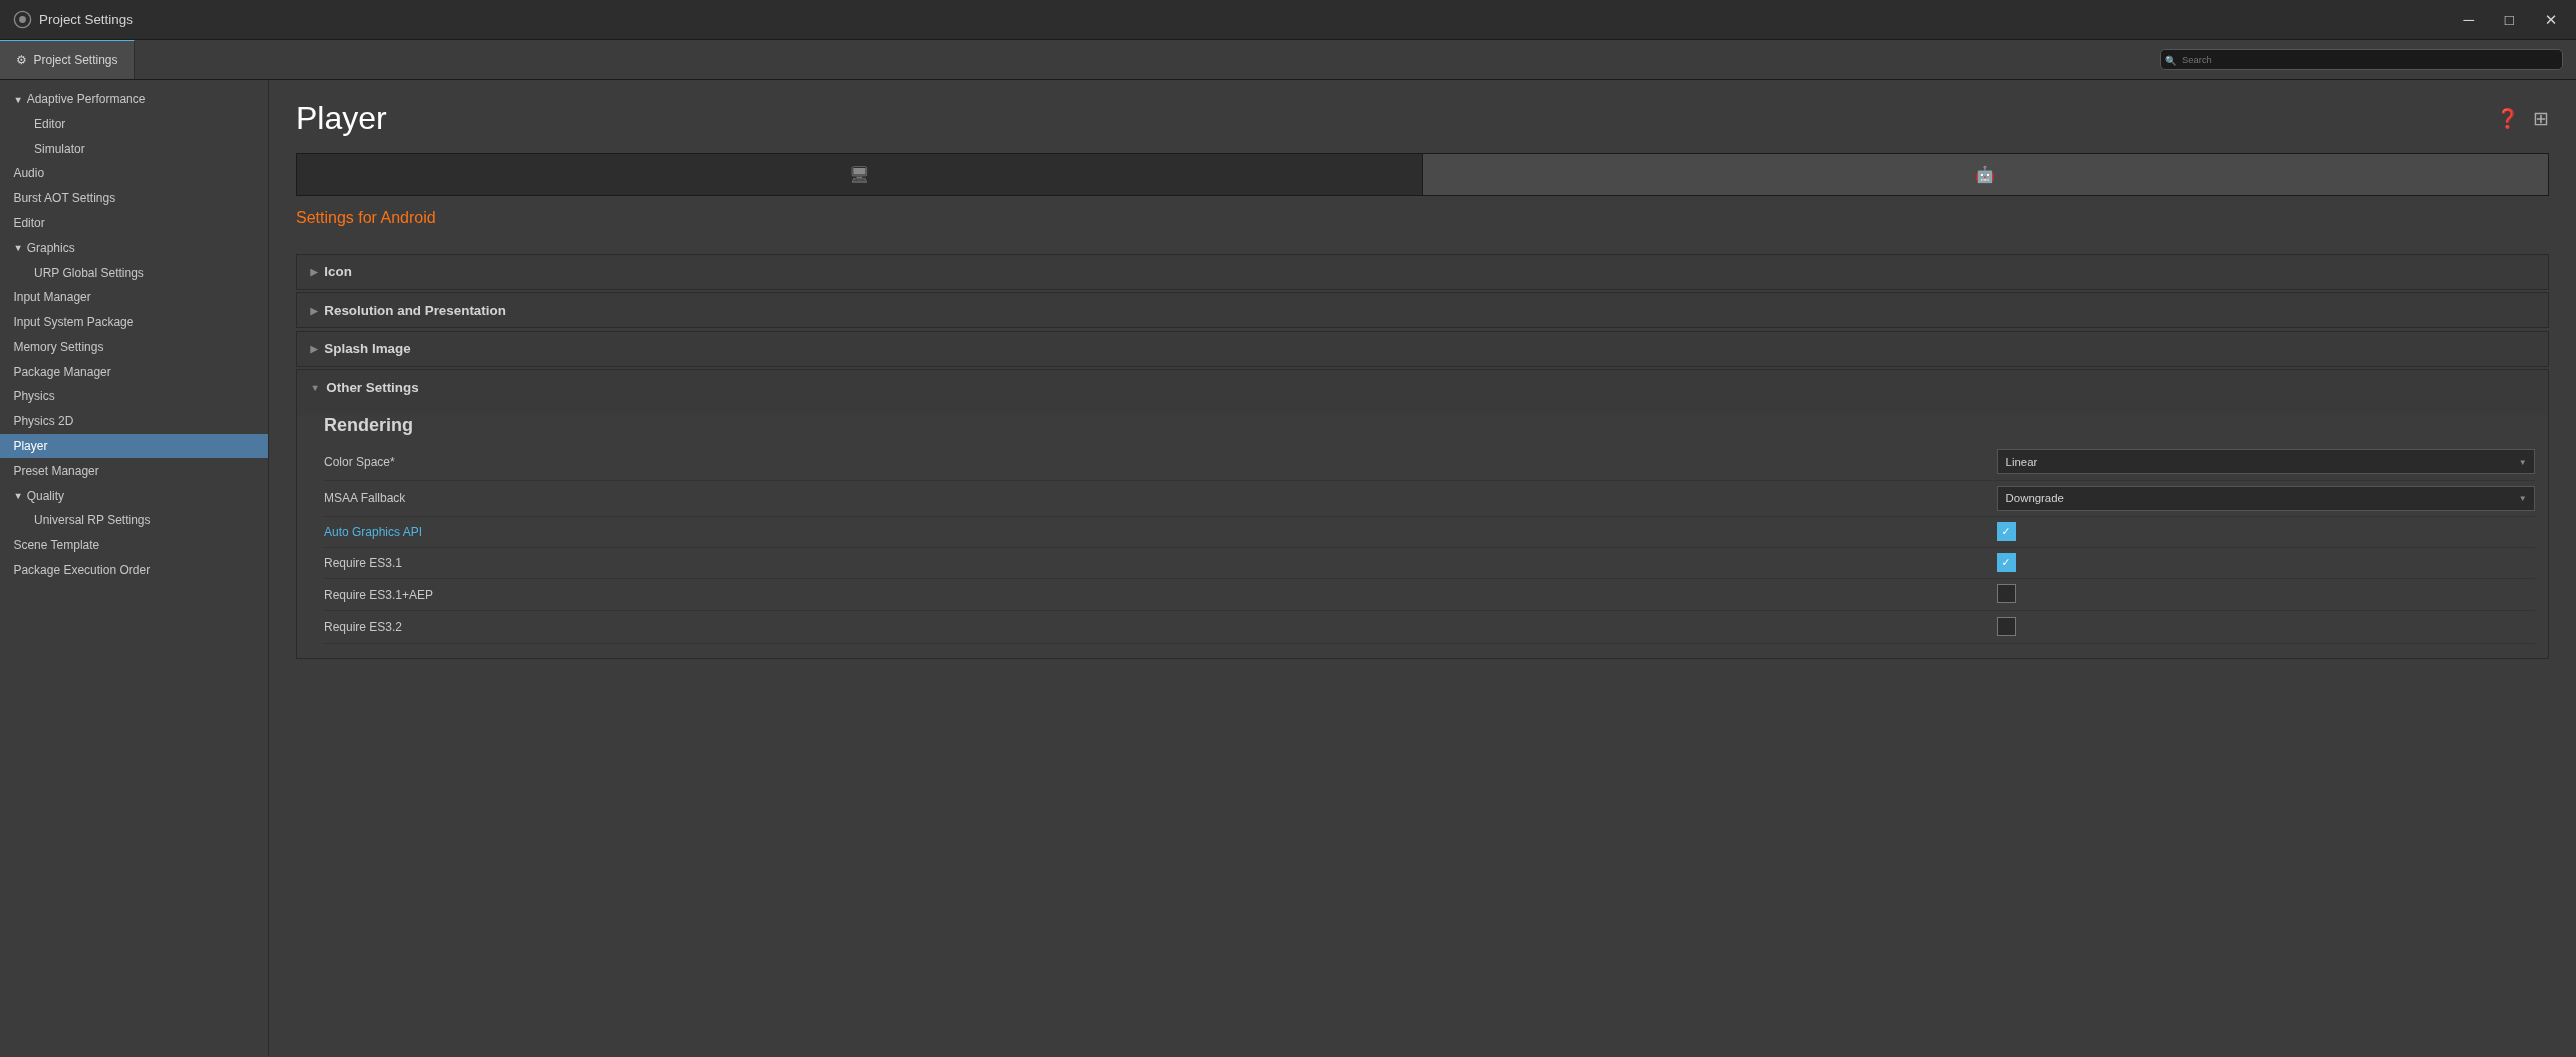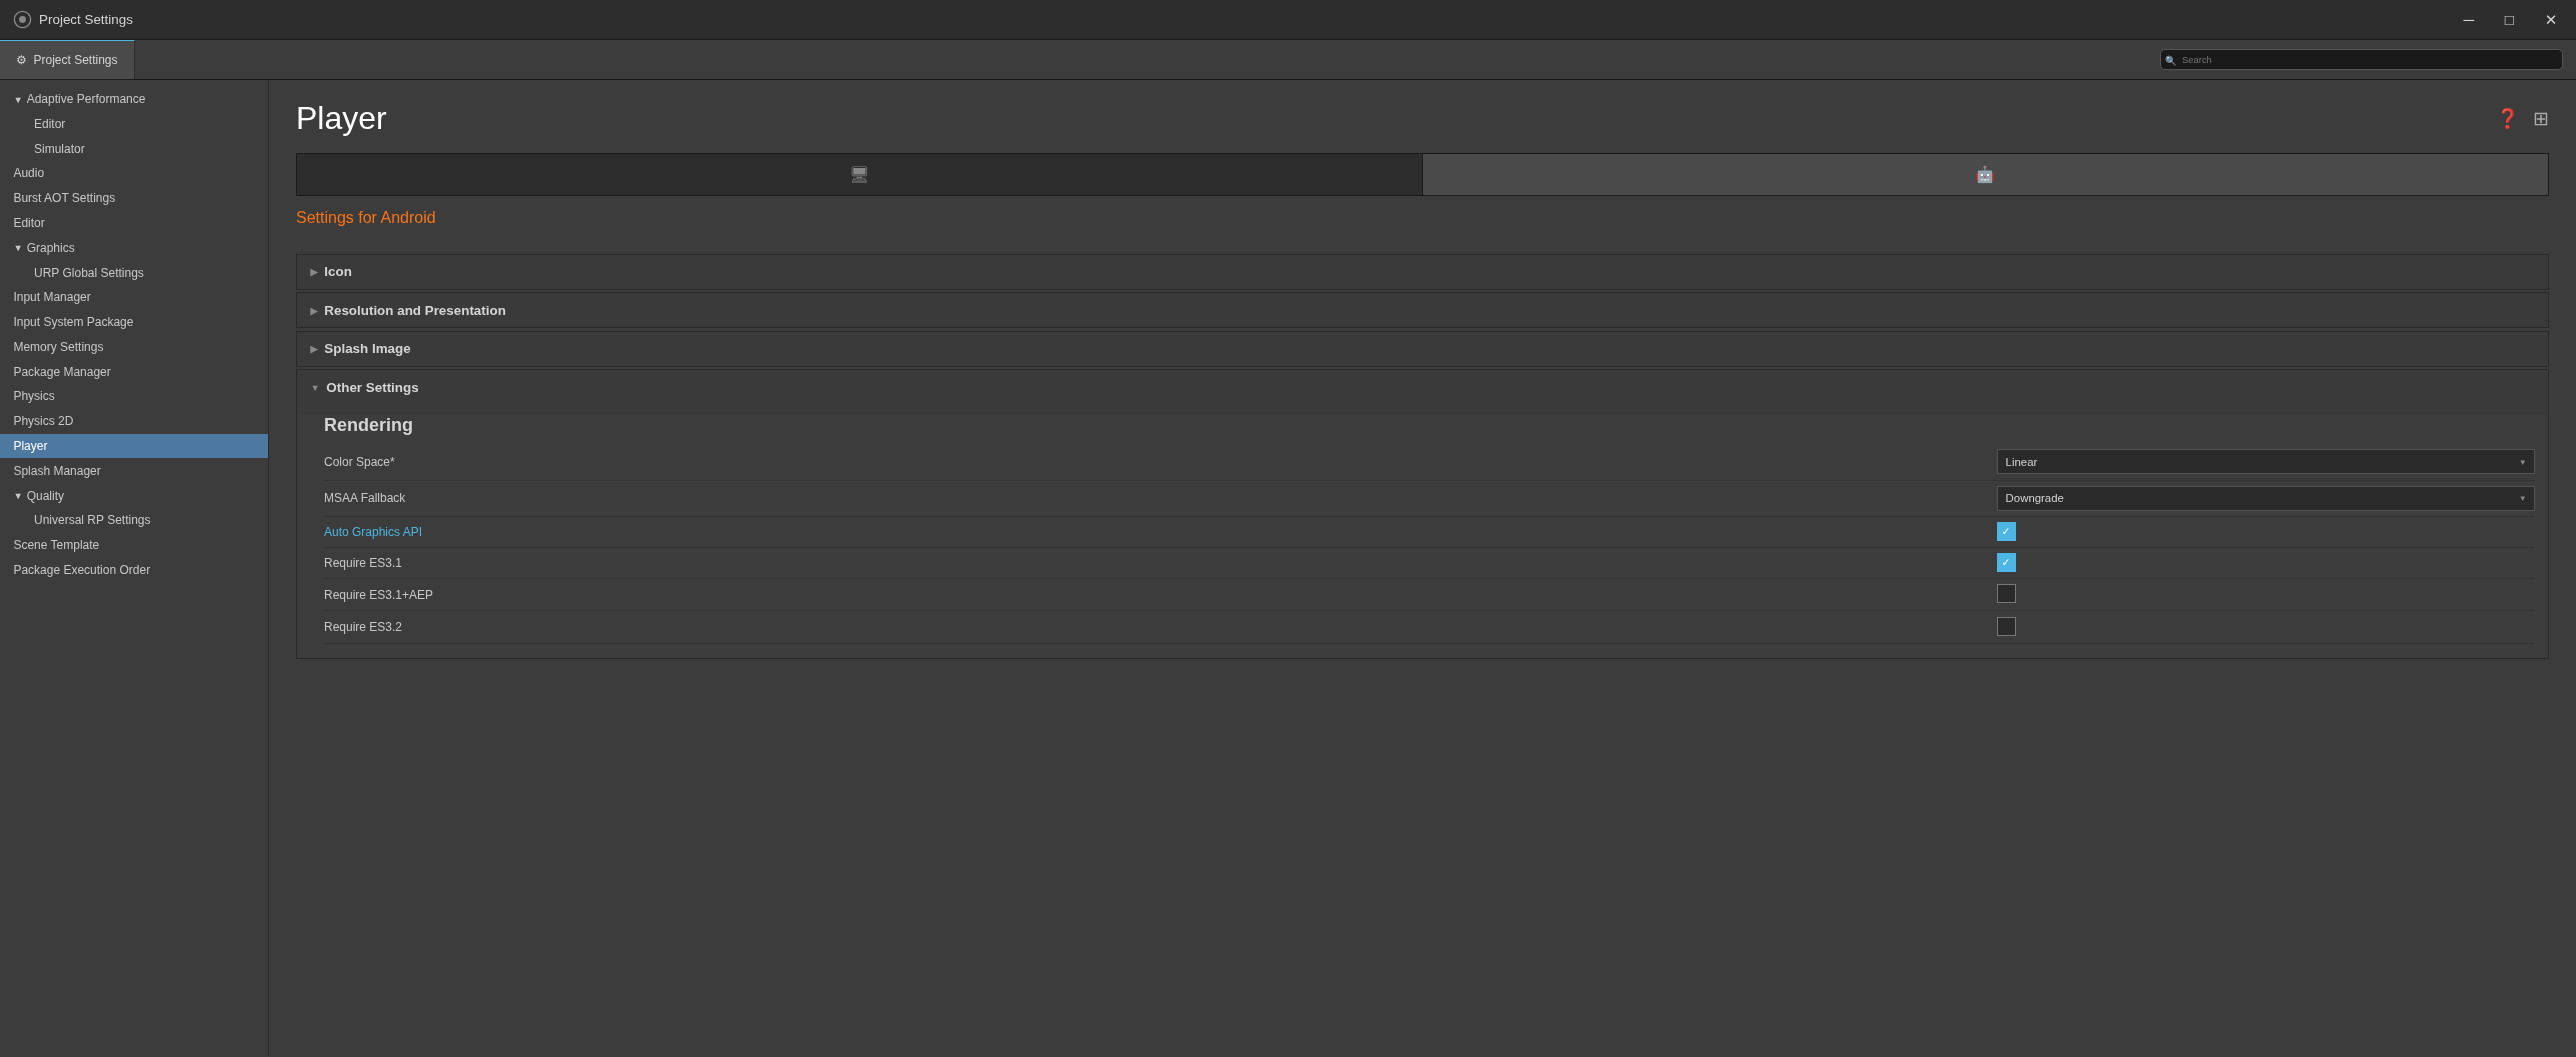--- a/index.html
+++ b/index.html
@@ -336,21 +336,21 @@
       <div class="sidebar-item">
         <span>Physics</span>
       </div>
       <div class="sidebar-item">
         <span>Physics 2D</span>
       </div>
       <div class="sidebar-item active">
         <span>Player</span>
       </div>
       <div class="sidebar-item">
-        <span>Splash Manager</span>
+        <span>Preset Manager</span>
       </div>
       <div class="sidebar-item">
         <span class="arrow-down">▼</span>
         <span>Quality</span>
       </div>
       <div class="sidebar-item sub">
         <span>Universal RP Settings</span>
       </div>
       <div class="sidebar-item">
         <span>Scene Template</span>

